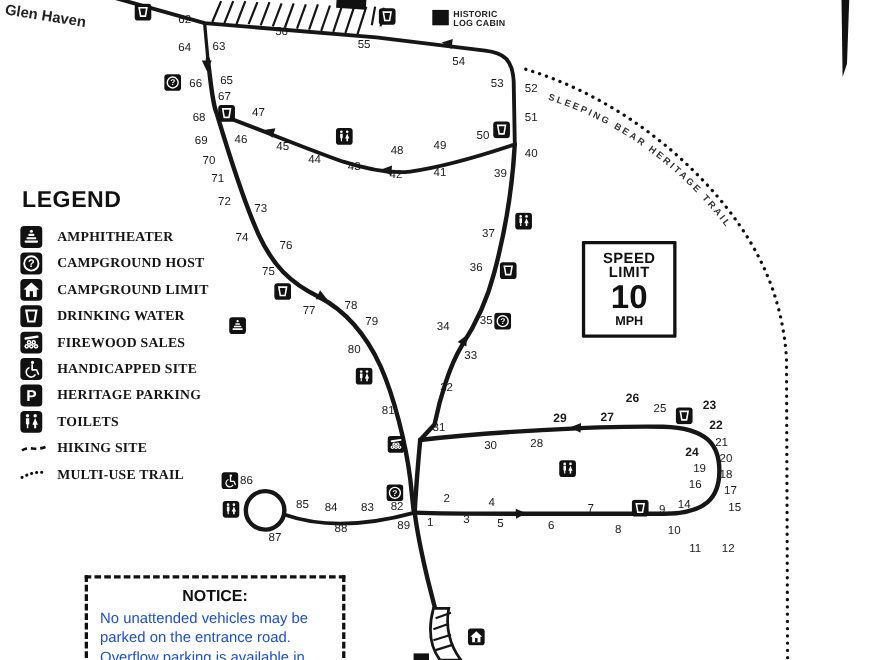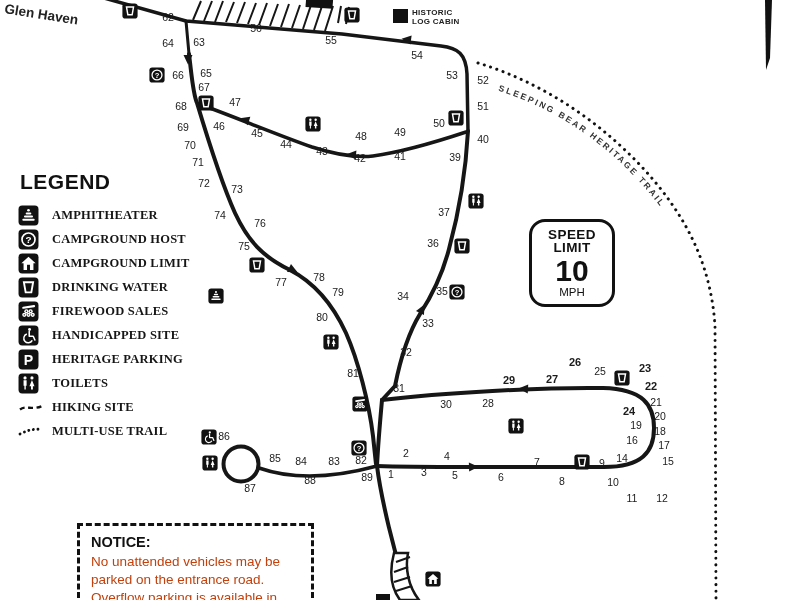--- a/index.html
+++ b/index.html
@@ -11,31 +11,31 @@
   
   #legend{position:absolute;left:18px;top:170px;}
   #legend-title{font-size:21px;font-weight:bold;letter-spacing:.5px;color:#111;margin:0 0 9px 2px;}
   .lg-row{display:flex;align-items:center;height:24px;}
   .lg-ico{width:27px;flex:0 0 27px;display:flex;align-items:center;}
   .lg-ico svg{display:block;}
   .lg-label{font-size:12.5px;font-weight:bold;letter-spacing:.2px;color:#161616;margin-left:7px;white-space:nowrap;font-family:Liberation Serif, serif;}
 
   
   #speed-sign{position:absolute;left:529px;top:219px;width:80px;height:82px;background:#fff;
-    border:3.5px solid #111;border-radius:16px;display:flex;flex-direction:column;align-items:center;
+    border:3.5px solid #111;border-radius:1px;display:flex;flex-direction:column;align-items:center;
     justify-content:center;line-height:1.02;}
   .sp-small{font-size:13.5px;font-weight:bold;color:#111;letter-spacing:.4px;}
   .sp-big{font-size:30px;font-weight:bold;color:#111;margin:1px 0 0 0;}
-  .sp-unit{font-size:11.5px;font-weight:normal;color:#111;}
+  .sp-unit{font-size:11.5px;font-weight:bold;color:#111;}
 
   
   #notice{position:absolute;left:77px;top:523px;width:237px;box-sizing:border-box;background:#fff;
     border:3px dashed #111;padding:8px 11px 14px 11px;}
-  #notice-title{font-size:14.5px;font-weight:bold;color:#111;margin-bottom:3px;}
-  .notice-line{font-size:13.5px;color:#c2410c;line-height:1.34;}
+  #notice-title{font-size:14.5px;font-weight:bold;color:#111;margin-bottom:3px;text-align:center;}
+  .notice-line{font-size:13.5px;color:#1d4ed8;line-height:1.34;}
 </style>
 </head>
 <body>
 
 <div id="stage">
 
 <svg id="map-svg" width="800" height="600" viewBox="0 0 800 600" xmlns="http://www.w3.org/2000/svg" xmlns:xlink="http://www.w3.org/1999/xlink">
   <defs>
     <symbol id="sym-water" viewBox="0 0 20 20">
       <rect x="0.5" y="0.5" width="19" height="19" rx="3.5" fill="#111"></rect>

